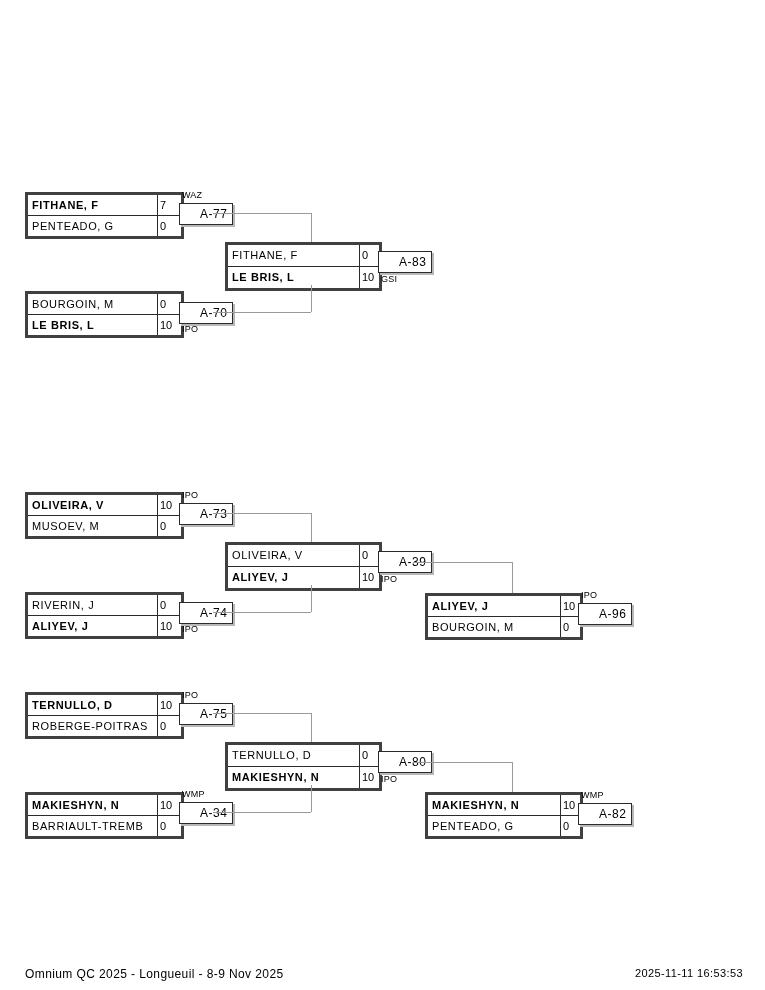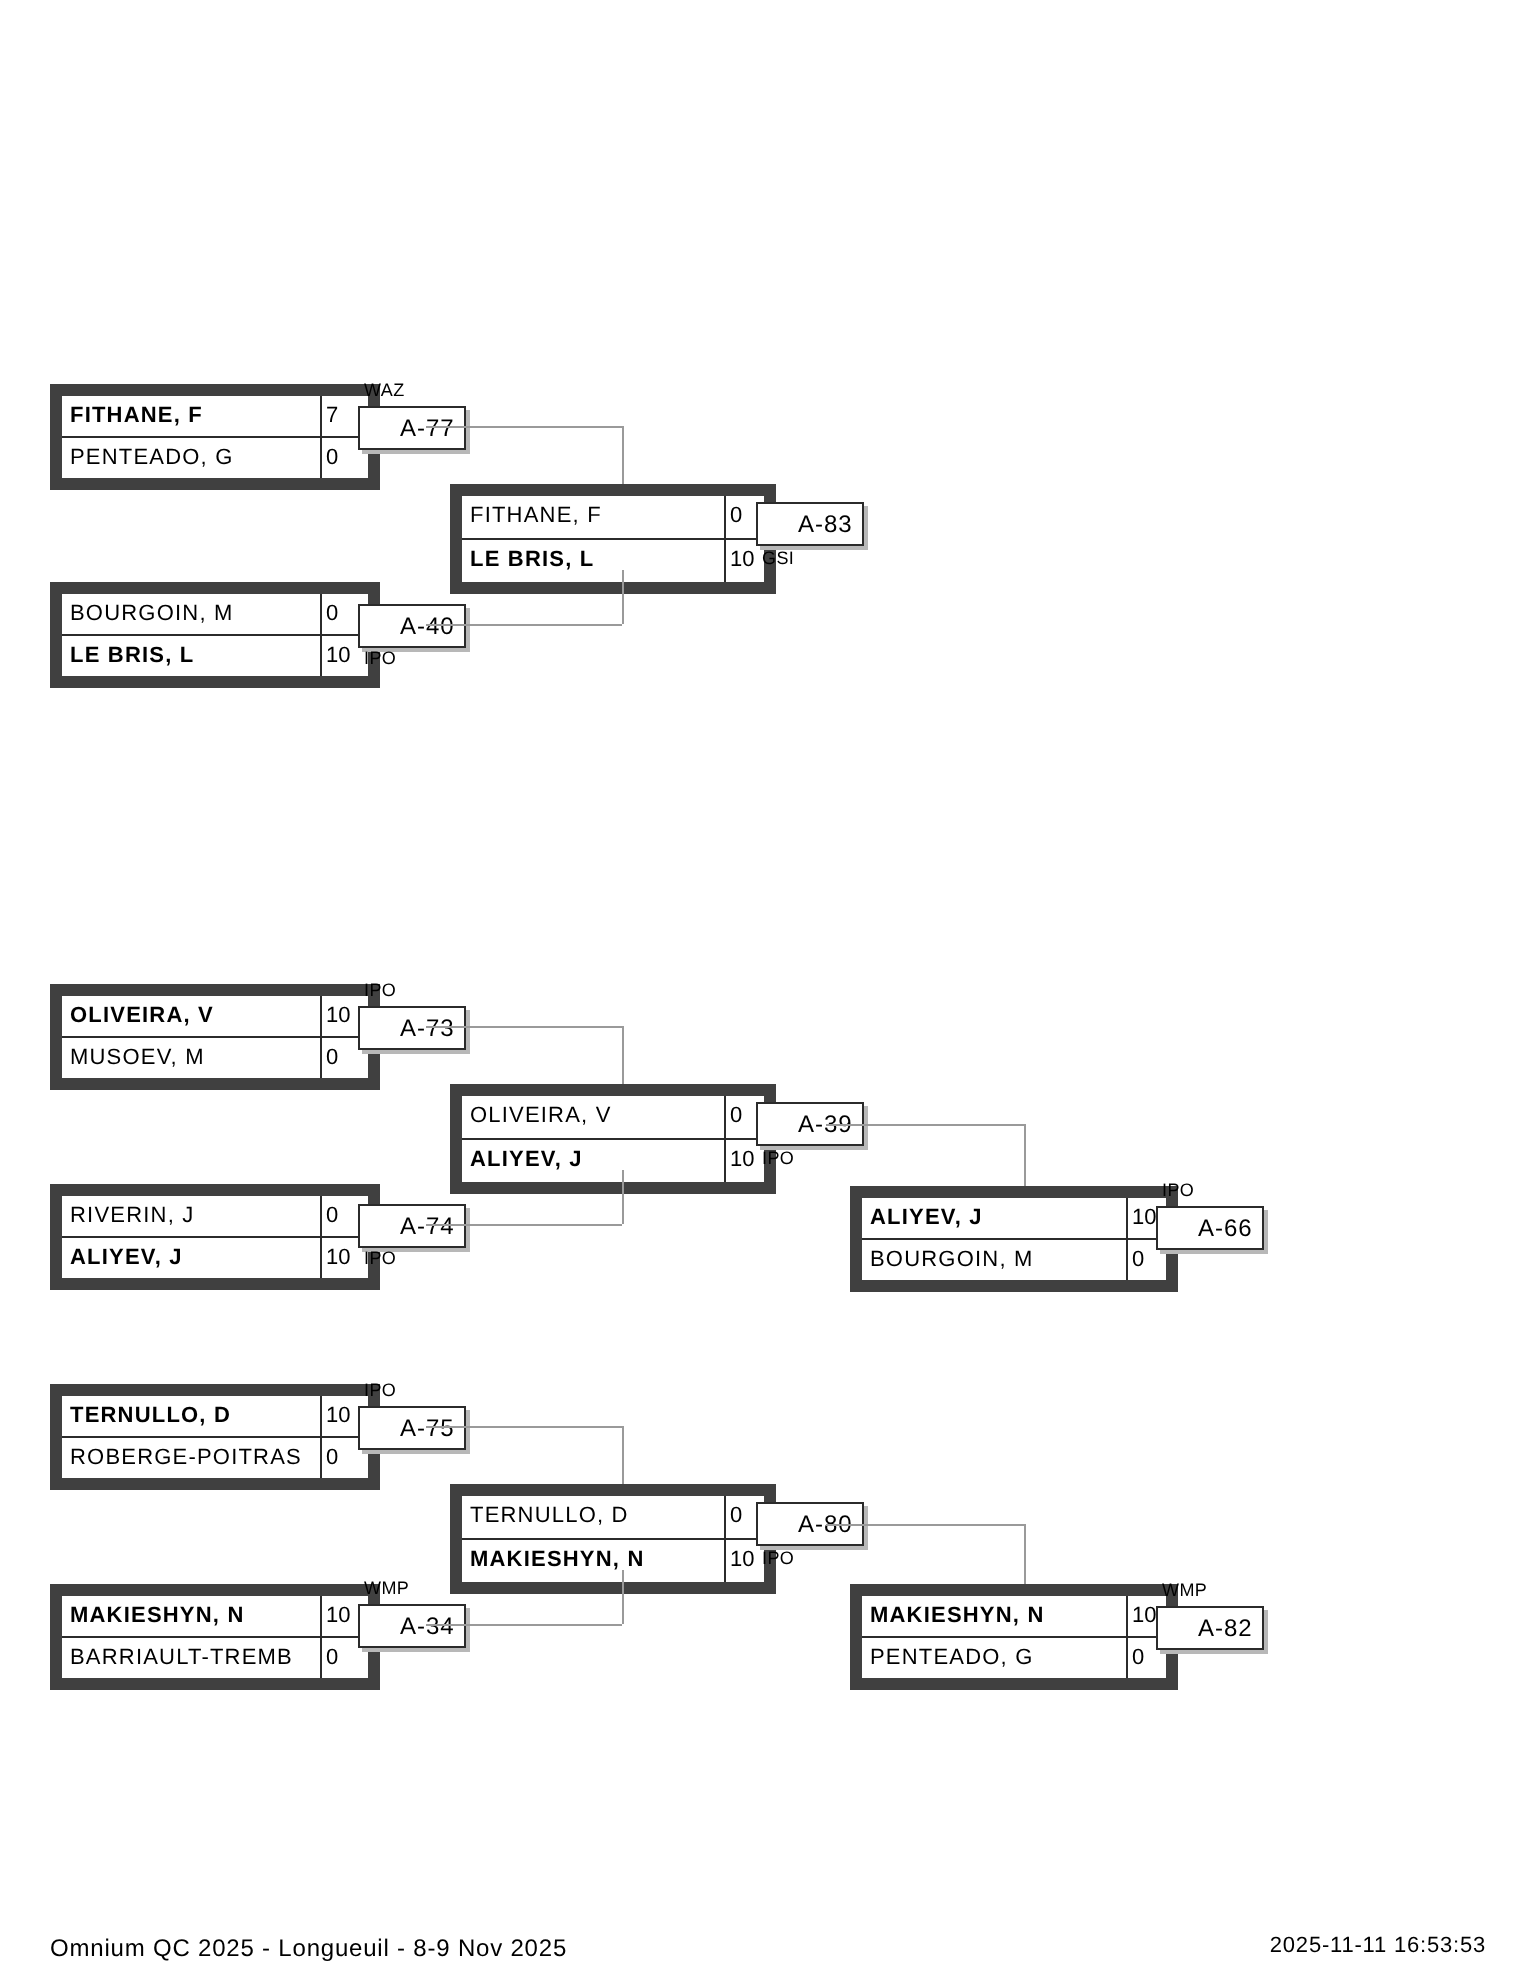--- a/index.html
+++ b/index.html
@@ -1,20 +1,20 @@
 <!DOCTYPE html>
 <html><head>
 <meta charset="utf-8">
 <style>
   html,body{margin:0;padding:0;background:#fff;}
   .page{position:relative;width:765px;height:990px;background:#ffffff;overflow:hidden;
         font-family:"Liberation Sans","DejaVu Sans",sans-serif;color:#000;}
   .title{position:absolute;left:0;top:24px;width:100%;text-align:center;
          font-size:23px;font-weight:bold;letter-spacing:.5px;}
-  .mbox{position:absolute;background:#fff;border:6px solid #404040;box-sizing:content-box;}
+  .mbox{position:absolute;background:#fff;border:3px solid #404040;box-sizing:content-box;}
   .prow{display:flex;height:20px;line-height:20px;}
   .mid .prow{height:21px;line-height:21px;}
   .prow + .prow{border-top:1px solid #2b2b2b;align-items:flex-end;}
   .pname{flex:1;font-size:11px;letter-spacing:.6px;padding-left:4px;white-space:nowrap;overflow:hidden;}
   .pscore{font-size:11px;border-left:1px solid #2b2b2b;padding-left:2px;}
   .col-left .pscore{width:21px;}
   .col-mid .pscore{width:17px;}
   .col-right .pscore{width:17px;}
   .winner .pname{font-weight:bold;}
   .mtag{position:absolute;width:32px;height:20px;line-height:20px;background:#fff;
@@ -49,21 +49,21 @@
   <div class="mbox col-left" style="left:25px;top:291px;width:153px;">
     <div class="prow">
       <span class="pname">BOURGOIN, M</span>
       <span class="pscore">0</span>
     </div>
     <div class="prow winner">
       <span class="pname">LE BRIS, L</span>
       <span class="pscore">10</span>
     </div>
   </div>
-  <div class="mtag" style="left:179px;top:302px;">A-40</div>
+  <div class="mtag" style="left:179px;top:302px;">A-70</div>
   <div class="rlabel" style="left:182px;top:324px;">IPO</div>
 
   <div class="mbox mid col-mid" style="left:225px;top:242px;width:151px;">
     <div class="prow">
       <span class="pname">FITHANE, F</span>
       <span class="pscore">0</span>
     </div>
     <div class="prow winner">
       <span class="pname">LE BRIS, L</span>
       <span class="pscore">10</span>
@@ -119,21 +119,21 @@
   <div class="mbox col-right" style="left:425px;top:593px;width:152px;">
     <div class="prow winner">
       <span class="pname">ALIYEV, J</span>
       <span class="pscore">10</span>
     </div>
     <div class="prow">
       <span class="pname">BOURGOIN, M</span>
       <span class="pscore">0</span>
     </div>
   </div>
-  <div class="mtag" style="left:578px;top:603px;">A-66</div>
+  <div class="mtag" style="left:578px;top:603px;">A-96</div>
   <div class="rlabel" style="left:581px;top:590px;">IPO</div>
 
   <div class="hline" style="left:213px;top:513px;width:98px;"></div>
   <div class="vline" style="left:311px;top:513px;height:29px;"></div>
   <div class="hline" style="left:213px;top:612px;width:98px;"></div>
   <div class="vline" style="left:311px;top:585px;height:27px;"></div>
   <div class="hline" style="left:413px;top:562px;width:99px;"></div>
   <div class="vline" style="left:512px;top:562px;height:31px;"></div>
 
   <div class="mbox col-left" style="left:25px;top:692px;width:153px;">

